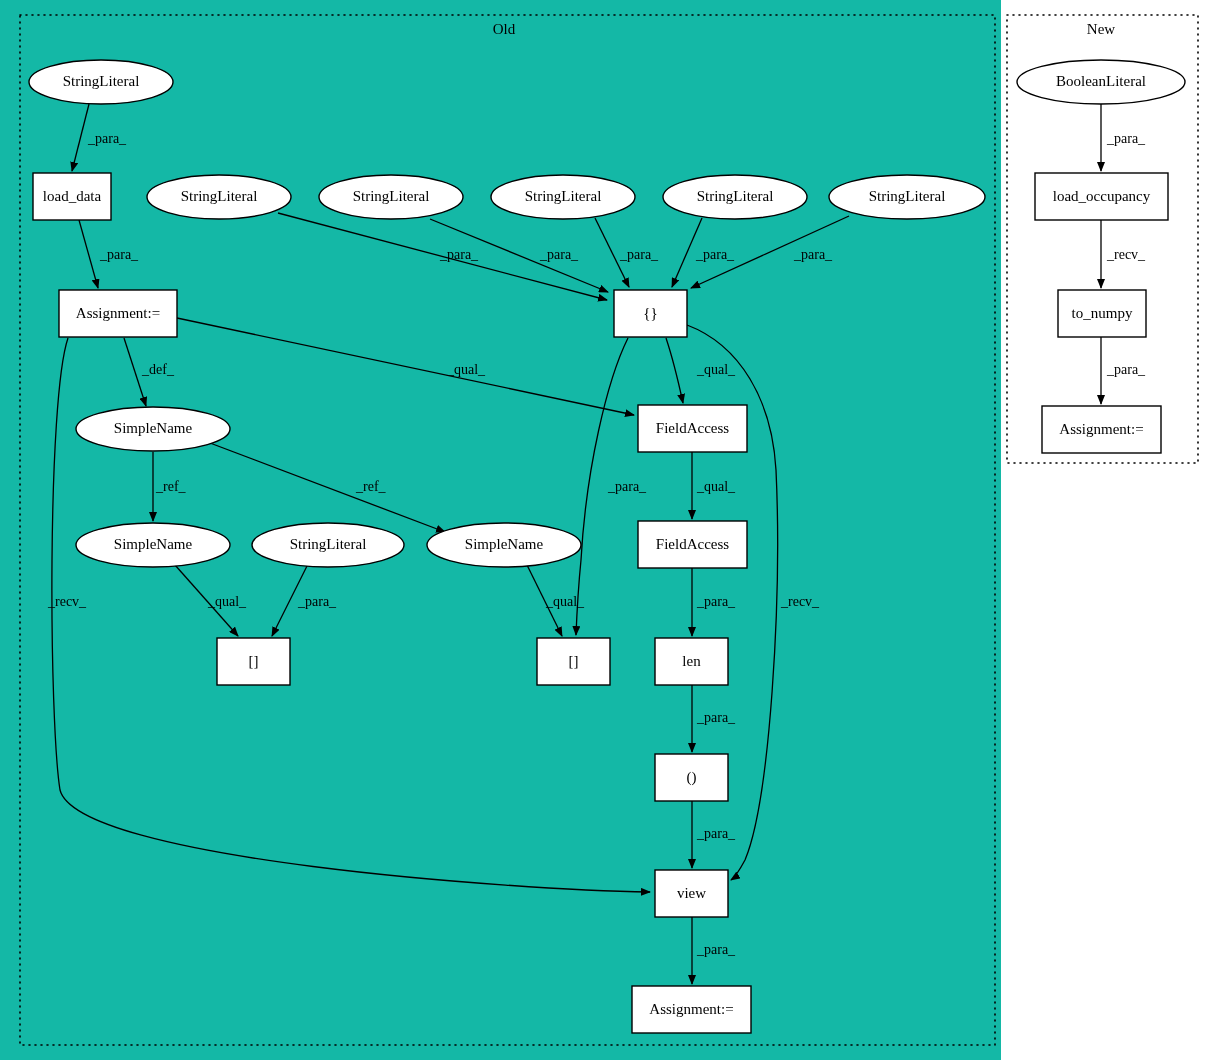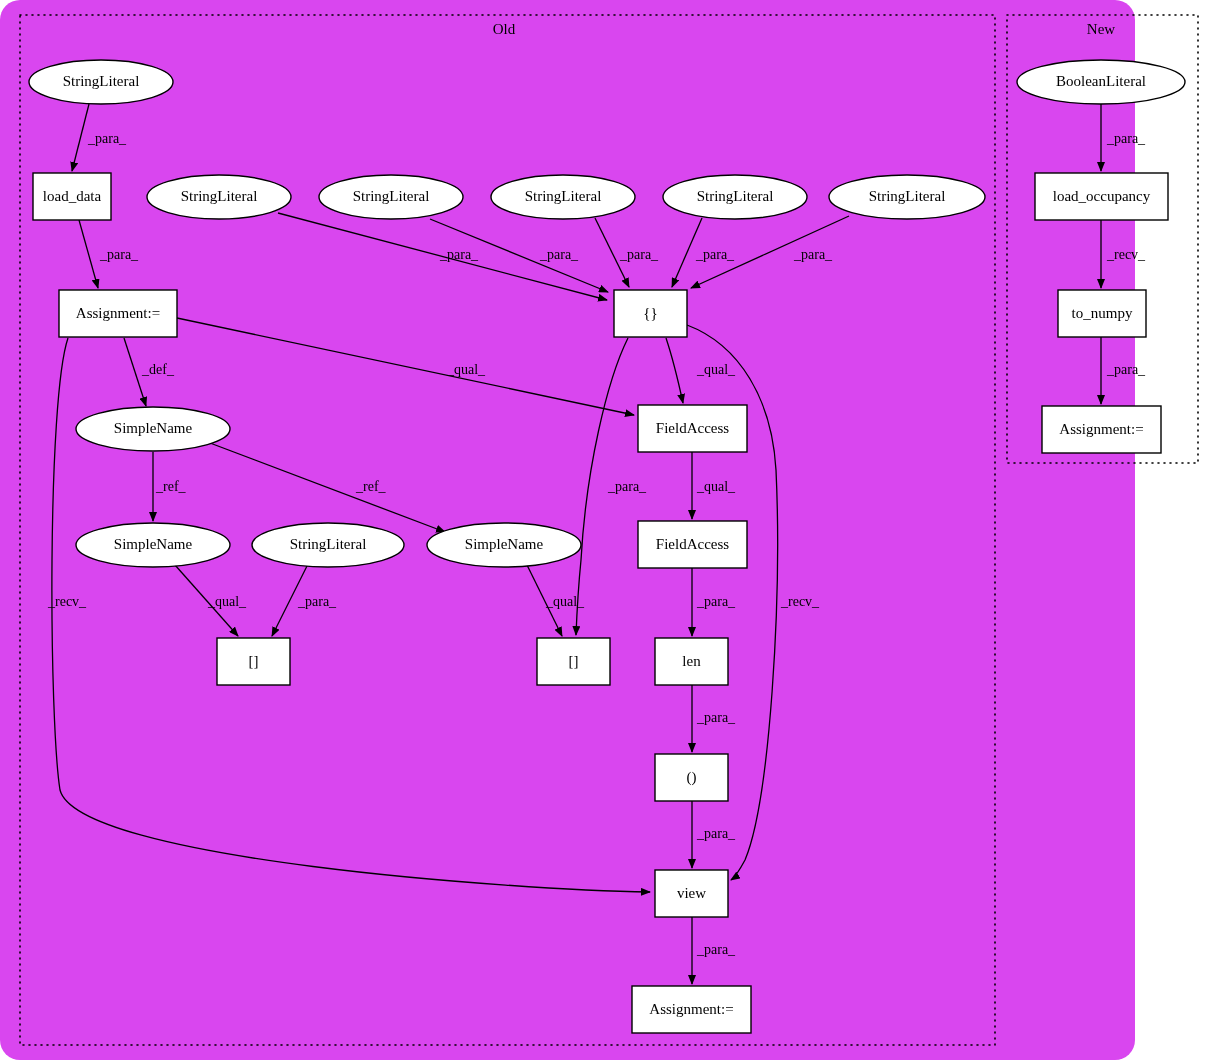--- a/index.html
+++ b/index.html
@@ -2,25 +2,24 @@
 <html><head>
 <meta charset="utf-8">
 <style>
   html, body {
     margin: 0;
     padding: 0;
     background: #ffffff;
   }
   #canvas-wrap {
     position: relative;
-    width: 1135px;
+    width: 1001px;
     height: 1060px;
-    background: #d946ef;
-    font-family: "Liberation Serif", "DejaVu Serif", serif;
-    border-radius: 20px;
+    background: #14b8a6;
+    font-family: "Liberation Serif", "DejaVu Serif", serif;
   }
   svg.graph {
     position: absolute;
     left: 0;
     top: 0;
     width: 1215px;
     height: 1060px;
   }
   .cluster-box {
     fill: none;

